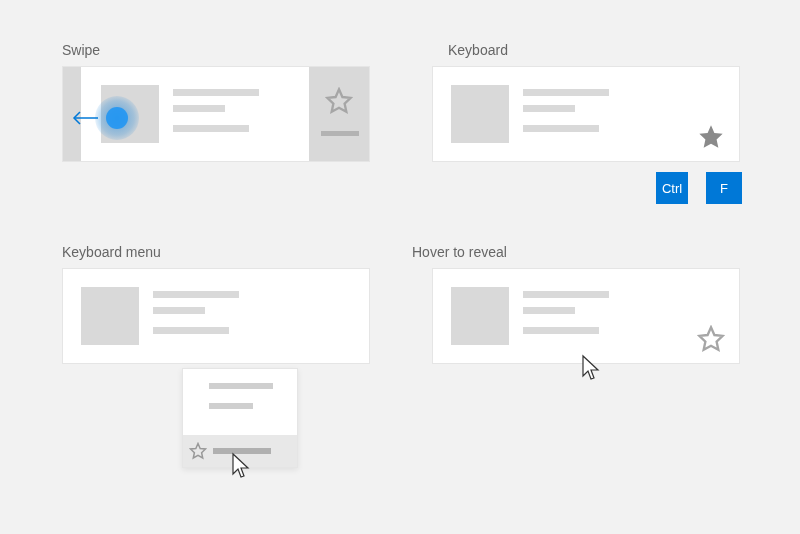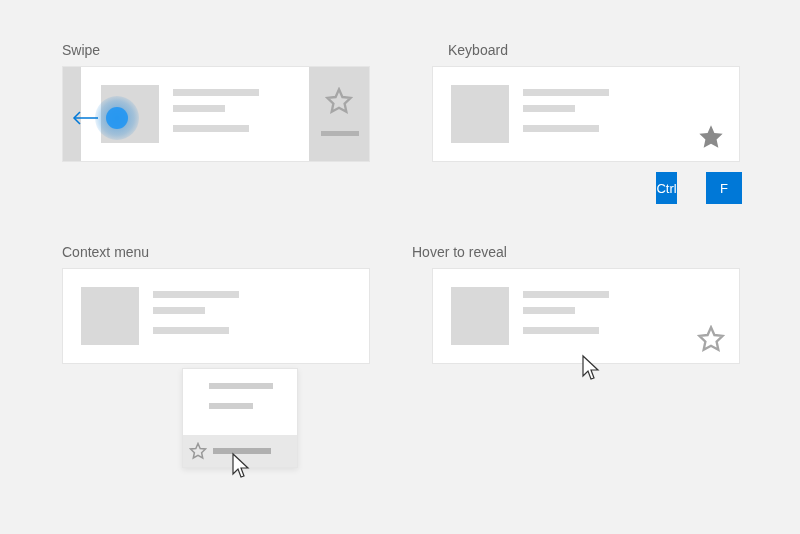--- a/index.html
+++ b/index.html
@@ -78,21 +78,21 @@
     position: absolute;
     background: #0078d7;
     color: #fff;
     font-size: 13px;
     display: flex;
     align-items: center;
     justify-content: center;
     width: 36px;
     height: 32px;
   }
-  .key.ctrl { width: 21px; text-align: right; }
+  .key.ctrl { width: 32px; text-align: right; }
   .ctx-menu {
     position: absolute;
     background: #fff;
     border: 1px solid #e5e5e5;
     box-shadow: 0 2px 6px rgba(0,0,0,0.08);
   }
   .ctx-item {
     position: absolute;
     left: 0; right: 0;
     height: 32px;
@@ -142,21 +142,21 @@
   <div class="line" style="left:90px; top:38px; width:52px;"></div>
   <div class="line" style="left:90px; top:58px; width:76px;"></div>
   <svg class="star-fill" style="right:14px; bottom:10px;" viewBox="0 0 24 24">
     <polygon points="12,2 14.9,8.6 22,9.3 16.8,14.2 18.3,21.3 12,17.8 5.7,21.3 7.2,14.2 2,9.3 9.1,8.6"></polygon>
   </svg>
 </div>
 
 <div class="key ctrl" style="left:656px; top:172px;">Ctrl</div>
 <div class="key" style="left:706px; top:172px;">F</div>
 
-<div class="section-label" style="left:62px; top:244px;">Context menu</div>
+<div class="section-label" style="left:62px; top:244px;">Keyboard menu</div>
 
 <div class="card" style="left:62px; top:268px; width:308px; height:96px;">
   <div class="thumb" style="left:18px; top:18px; width:58px; height:58px;"></div>
   <div class="line" style="left:90px; top:22px; width:86px;"></div>
   <div class="line" style="left:90px; top:38px; width:52px;"></div>
   <div class="line" style="left:90px; top:58px; width:76px;"></div>
 </div>
 
 <div class="ctx-menu" style="left:182px; top:368px; width:116px; height:100px;">
   <div class="ctx-line" style="left:26px; top:14px; width:64px;"></div>

